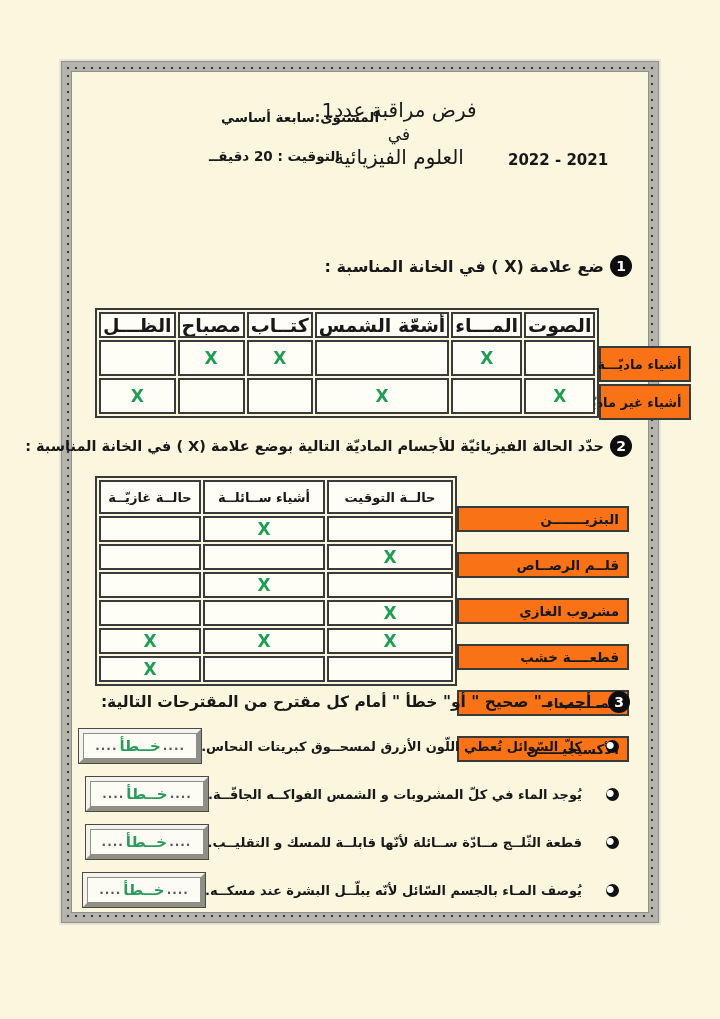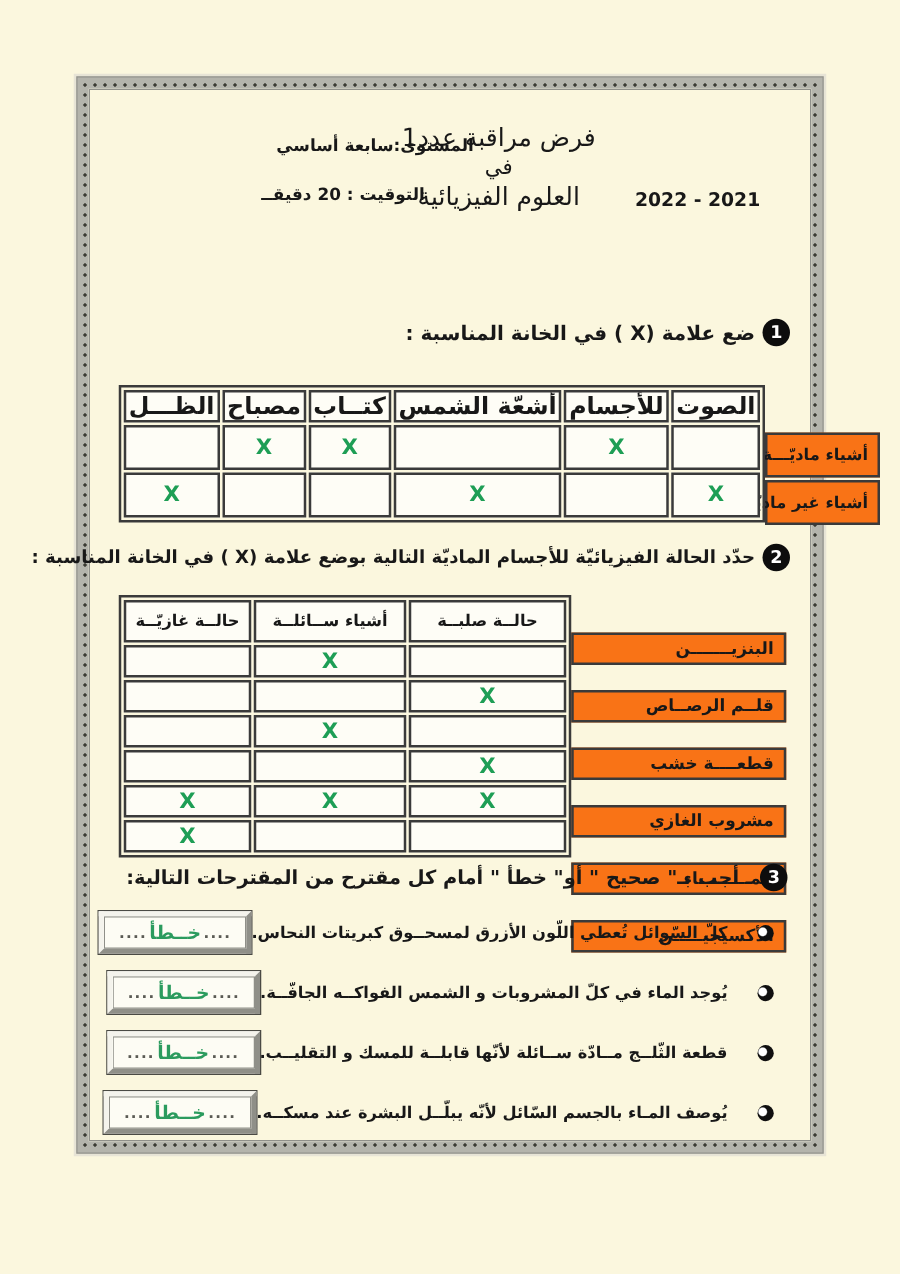--- a/index.html
+++ b/index.html
@@ -116,21 +116,21 @@
             <col style="width:84px">
               <col style="width:60px">
               <col style="width:90px">
             <col style="width:64px">
               <col style="width:68px">
               <col style="width:60px">
           </colgroup>
           <tbody>
               <tr>
             <th>الصوت</th>
-            <th>للأجسام</th>
+            <th>المـــاء</th>
             <th>أشعّة الشمس</th>
             <th>كتــاب</th>
             <th>مصباح</th>
             <th>الظـــل</th>
           </tr>
           <tr>
             <td class="mark"></td>
             <td class="mark">X</td>
             <td class="mark"></td>
             <td class="mark">X</td>
@@ -152,35 +152,35 @@
 
     <div class="qhead q2head">
       <span class="qnum">2</span>
       <span>حدّد الحالة الفيزيائيّة للأجسام الماديّة التالية بوضع علامة (X ) في الخانة المناسبة :</span>
     </div>
 
     <div class="tblrow t2row">
       <div class="labels t2-labels">
         <div class="lbl">البنزيـــــــن</div>
         <div class="lbl">قلــم الرصــاص</div>
+        <div class="lbl">مشروب الغازي</div>
         <div class="lbl">قطعــــة خشب</div>
-        <div class="lbl">مشروب الغازي</div>
         <div class="lbl">المـــــــــاء</div>
         <div class="lbl">الأكسيجيـــــن</div>
       </div>
       <div class="data-wrap">
         <table class="grid t2">
           <colgroup>
             <col style="width:126px">
               <col style="width:122px">
               <col style="width:102px">
           </colgroup>
           <tbody>
               <tr>
-            <th>حالــة صلبــة</th>
+            <th>حالــة التوقيت</th>
             <th>أشياء ســائلــة</th>
             <th>حالــة غازيّــة</th>
           </tr>
           <tr>
             <td class="mark"></td>
             <td class="mark">X</td>
             <td class="mark"></td>
           </tr>
           <tr>
             <td class="mark">X</td>

